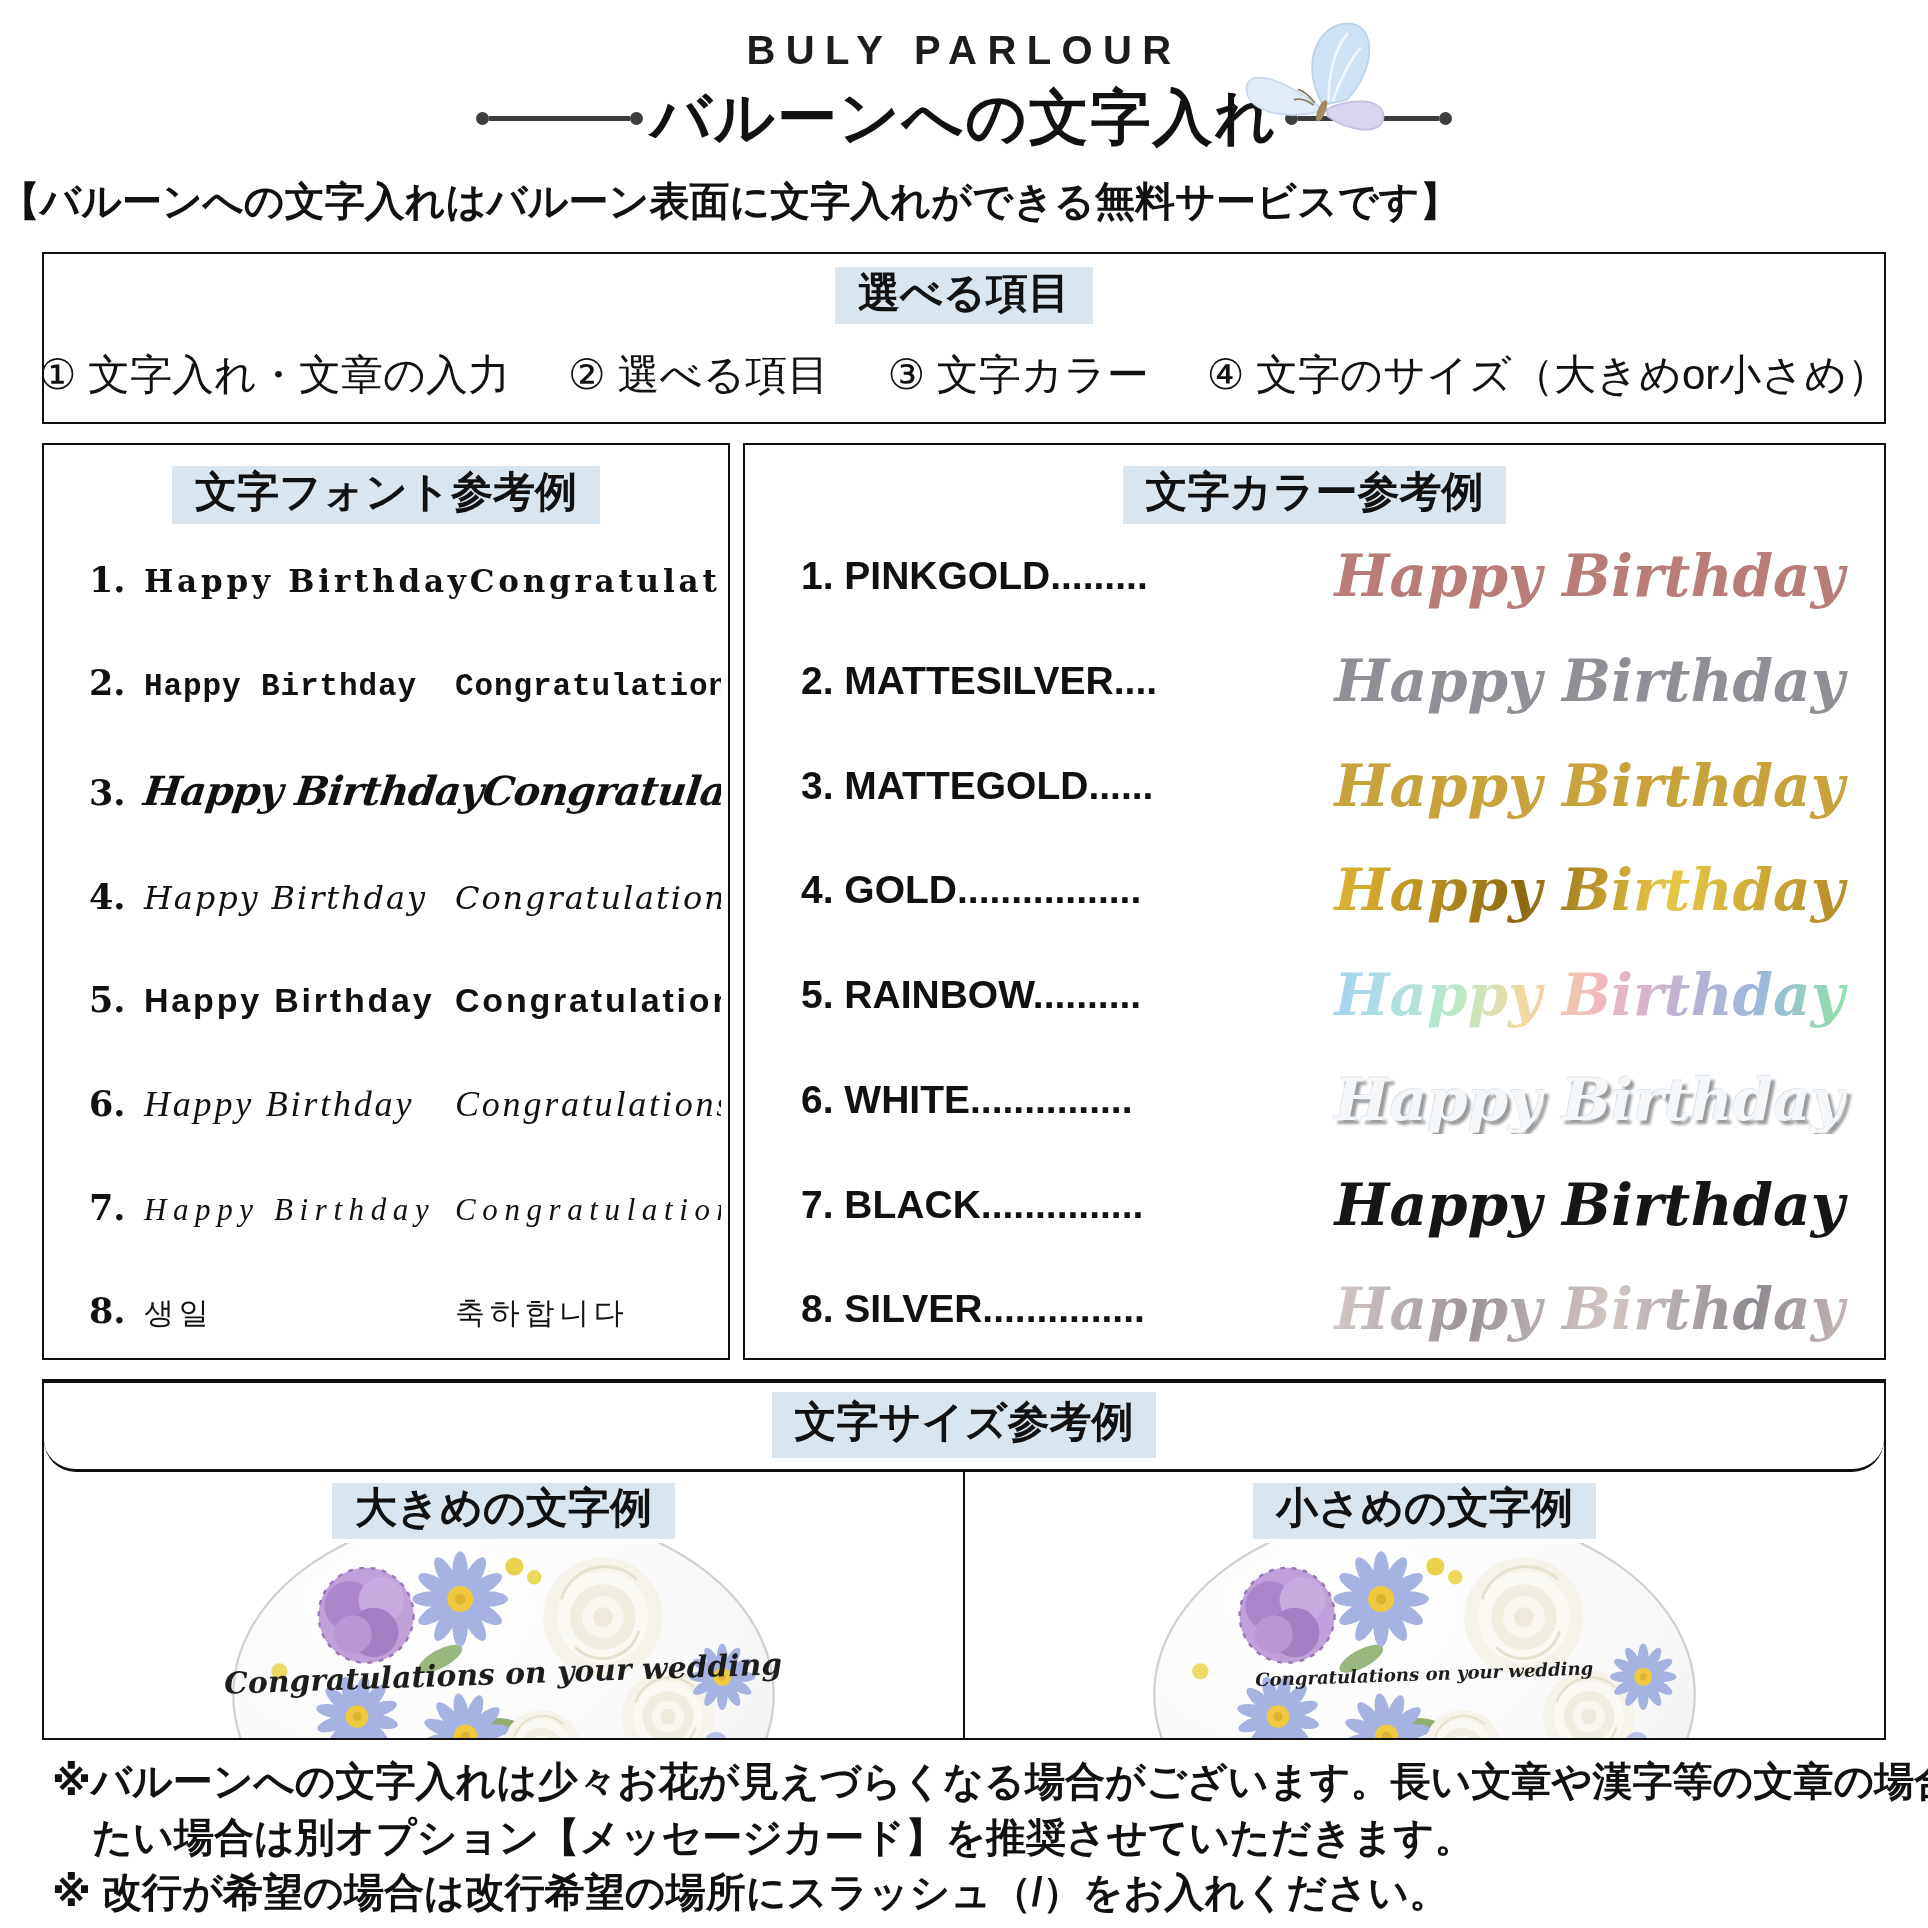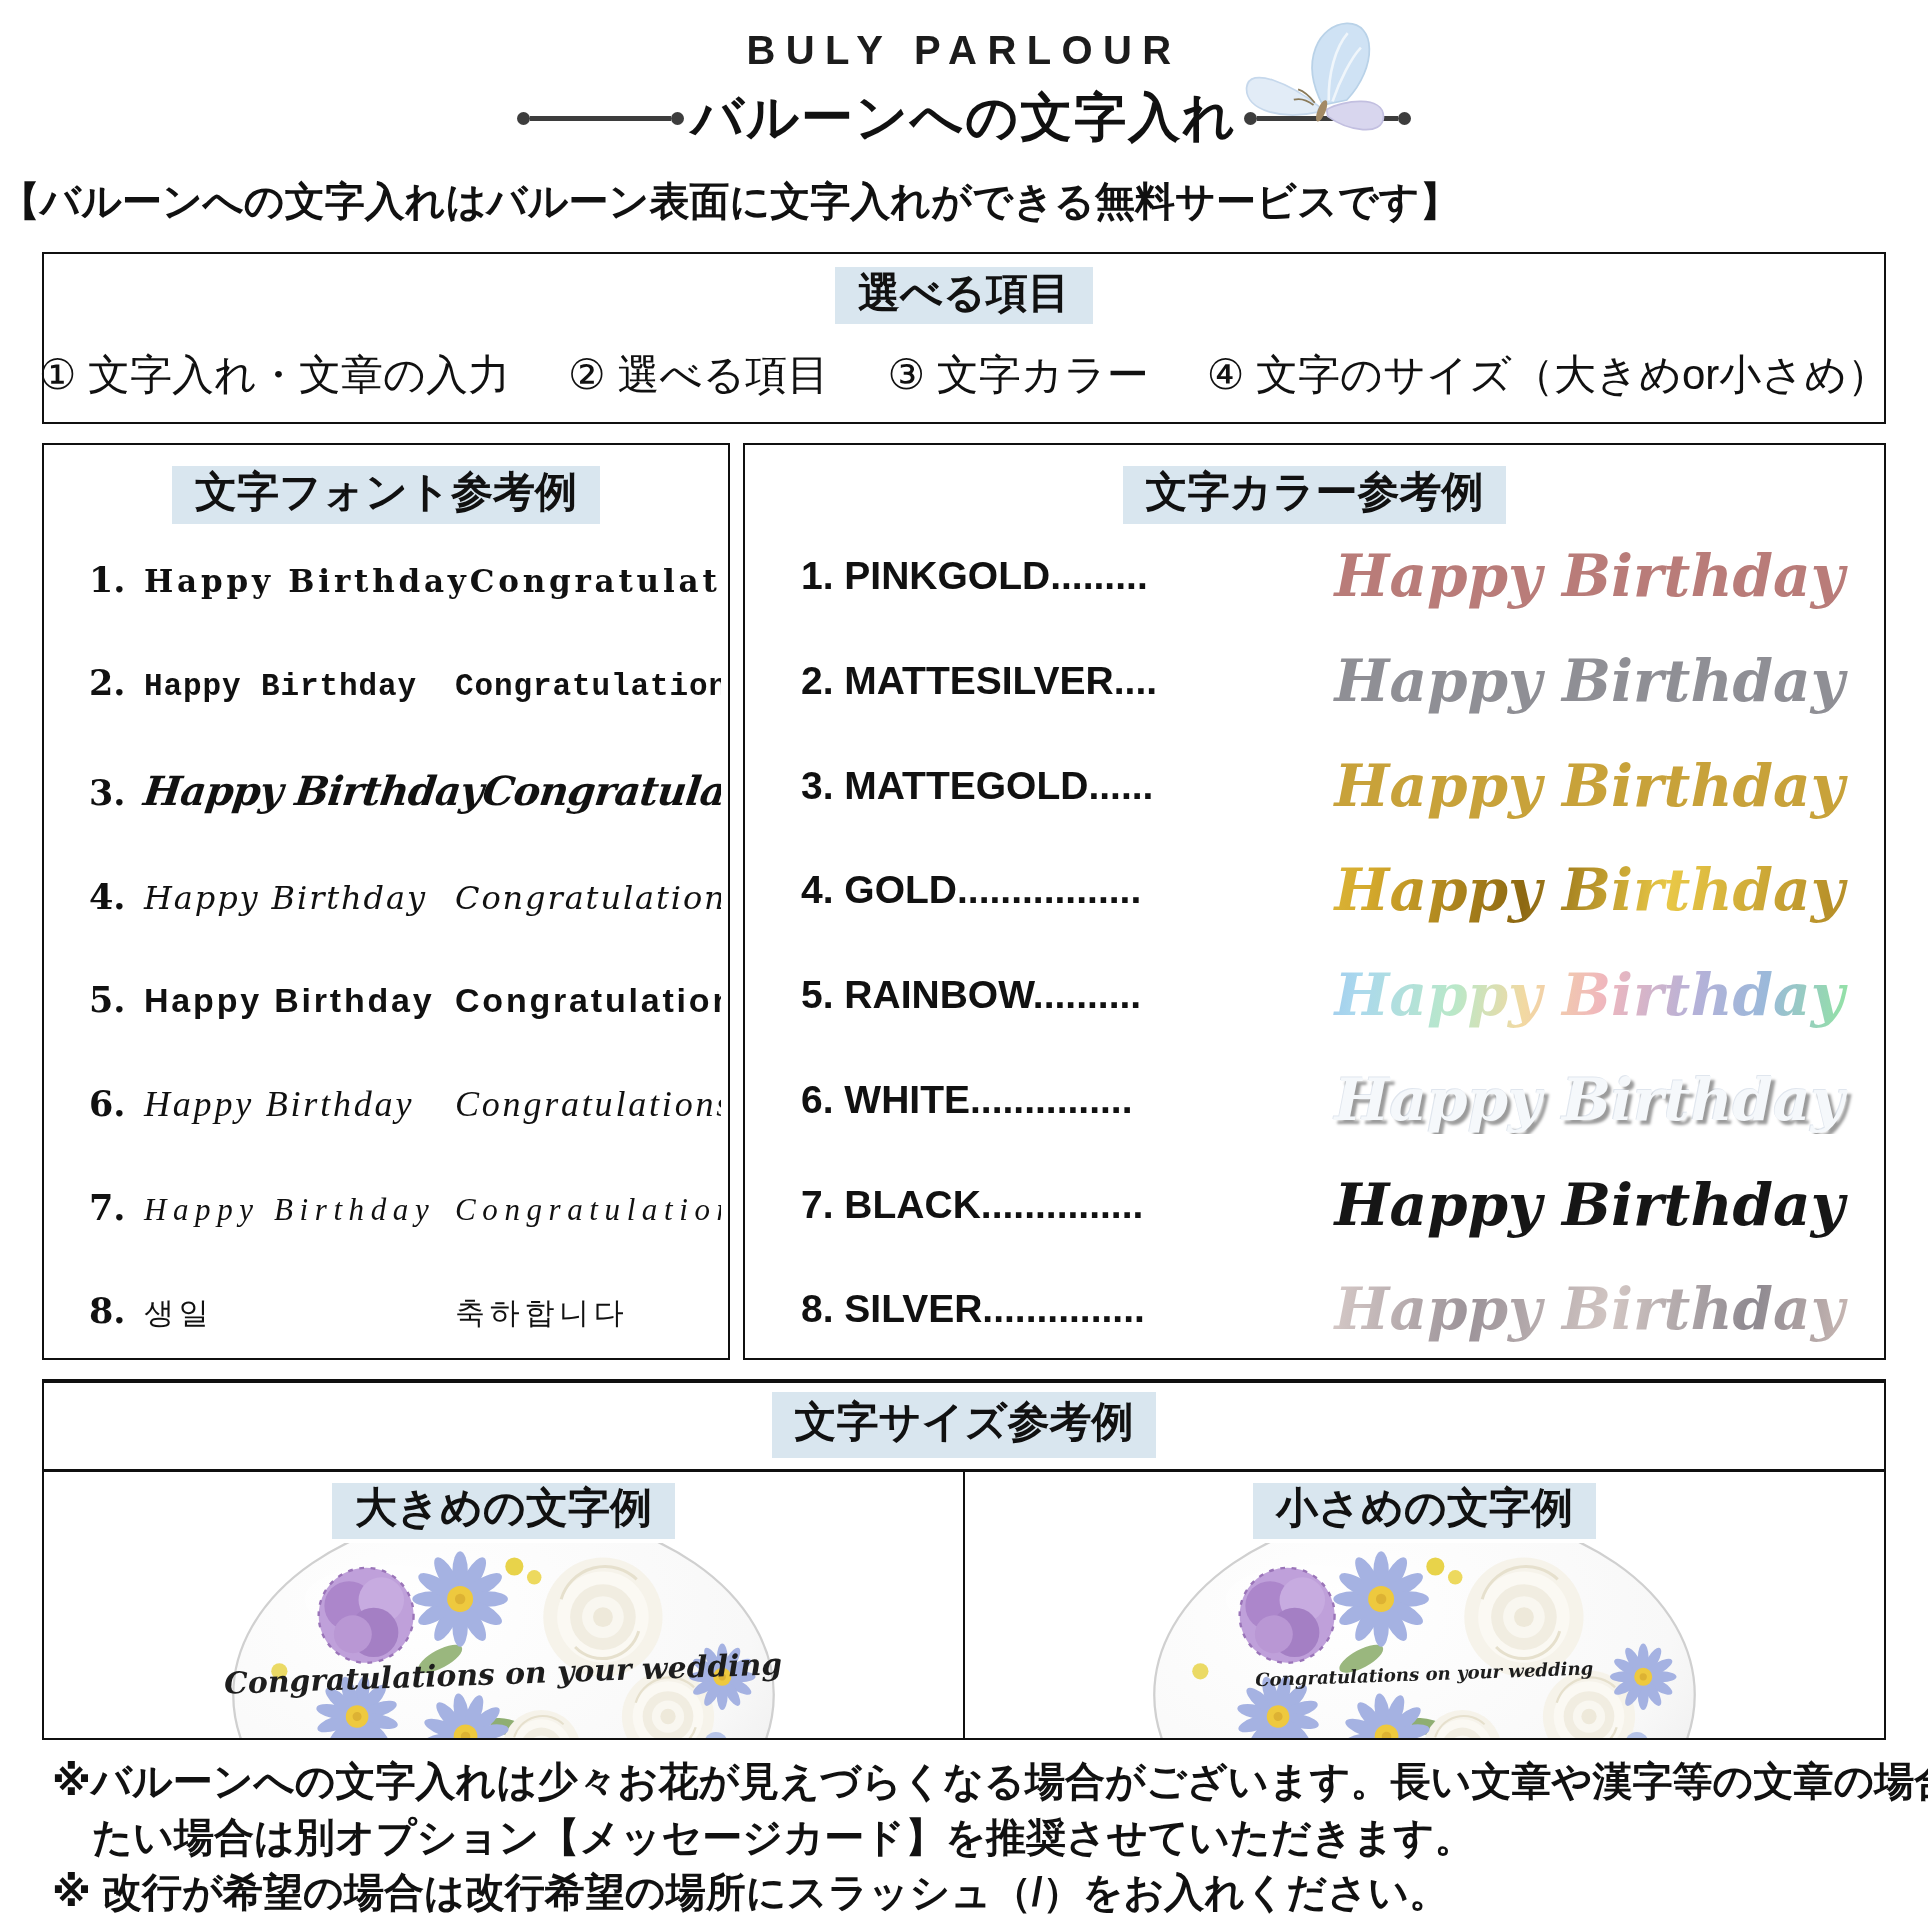--- a/index.html
+++ b/index.html
@@ -7,21 +7,21 @@
         font-family:"Liberation Sans","DejaVu Sans",sans-serif;overflow:hidden;}
 
   
   .brand{text-align:center;margin-top:28px;font-size:40px;font-weight:600;
          letter-spacing:10.4px;color:#1c1c1c;}
   .title-row{position:relative;display:flex;align-items:center;justify-content:center;
              height:98px;margin-top:-3.8px;}
   .deco{display:flex;align-items:center;}
   .deco .bar{width:141px;height:4.7px;background:#3d3d3d;}
   .deco .dot{width:13px;height:13px;border-radius:50%;background:#3d3d3d;}
-  .page-title{font-size:52px;font-weight:900;margin:0 7px;letter-spacing:1.9px;white-space:nowrap;}
+  .page-title{font-size:60px;font-weight:900;margin:0 7px;letter-spacing:1.9px;white-space:nowrap;}
   .butterfly{position:absolute;left:1232px;top:-47px;width:179px;height:149px;}
   .subtitle{font-size:40px;font-weight:800;margin-top:7px;white-space:nowrap;}
 
   
   .hl{background:#d9e6ef;display:inline-block;padding:1.9px 22.6px 7.5px;}
   .box-heading{text-align:center;font-size:42px;font-weight:900;line-height:1.15;}
 
   
   .options-box{margin:22.6px 42px 0;border:2.8px solid #101010;padding:13px 0 19px;}
   .options-row{display:flex;justify-content:center;gap:58px;font-size:42px;
@@ -67,21 +67,21 @@
         -webkit-background-clip:text;background-clip:text;color:transparent;}
     .c5{background:linear-gradient(97deg,#a3a2c6 2%,#8fb4e8 16%,#aad8ee 28%,#b9e8c9 42%,#f2d9a2 52%,#f0b7bd 63%,#b5b1d8 76%,#9bb9da 86%,#94dfa9 97%);
         -webkit-background-clip:text;background-clip:text;color:transparent;}
     .c8{background:linear-gradient(100deg,#baa9a7 3%,#dccfcc 22%,#9c9399 44%,#d2c6c3 64%,#8e8990 84%,#c9b8b4 98%);
         -webkit-background-clip:text;background-clip:text;color:transparent;}
   }
 
   
   .size-box{margin:19px 42px 0;border:2.8px solid #101010;border-top-width:4.7px;}
   .size-heading{text-align:center;font-size:42px;font-weight:900;padding:9.4px 0 11.3px;
-                border-bottom:3.8px solid #101010;}
+                border-bottom:3.8px solid #101010;border-radius:32px;}
   .size-panels{display:flex;height:266px;}
   .panel{flex:1;position:relative;overflow:hidden;text-align:center;}
   .panel+.panel{border-left:2.8px solid #101010;}
   .panel-heading{font-size:42px;font-weight:900;margin-top:11.3px;line-height:1.1;}
   .balloon{display:block;margin:3.8px auto 0;width:565px;height:235px;}
   .balloon-text-large{font-family:"DejaVu Serif","Liberation Serif",serif;
                       font-style:italic;font-weight:700;font-size:33px;fill:#1d1d1d;}
   .balloon-text-small{font-family:"DejaVu Serif","Liberation Serif",serif;
                       font-style:italic;font-weight:700;font-size:20px;fill:#1d1d1d;}
 

